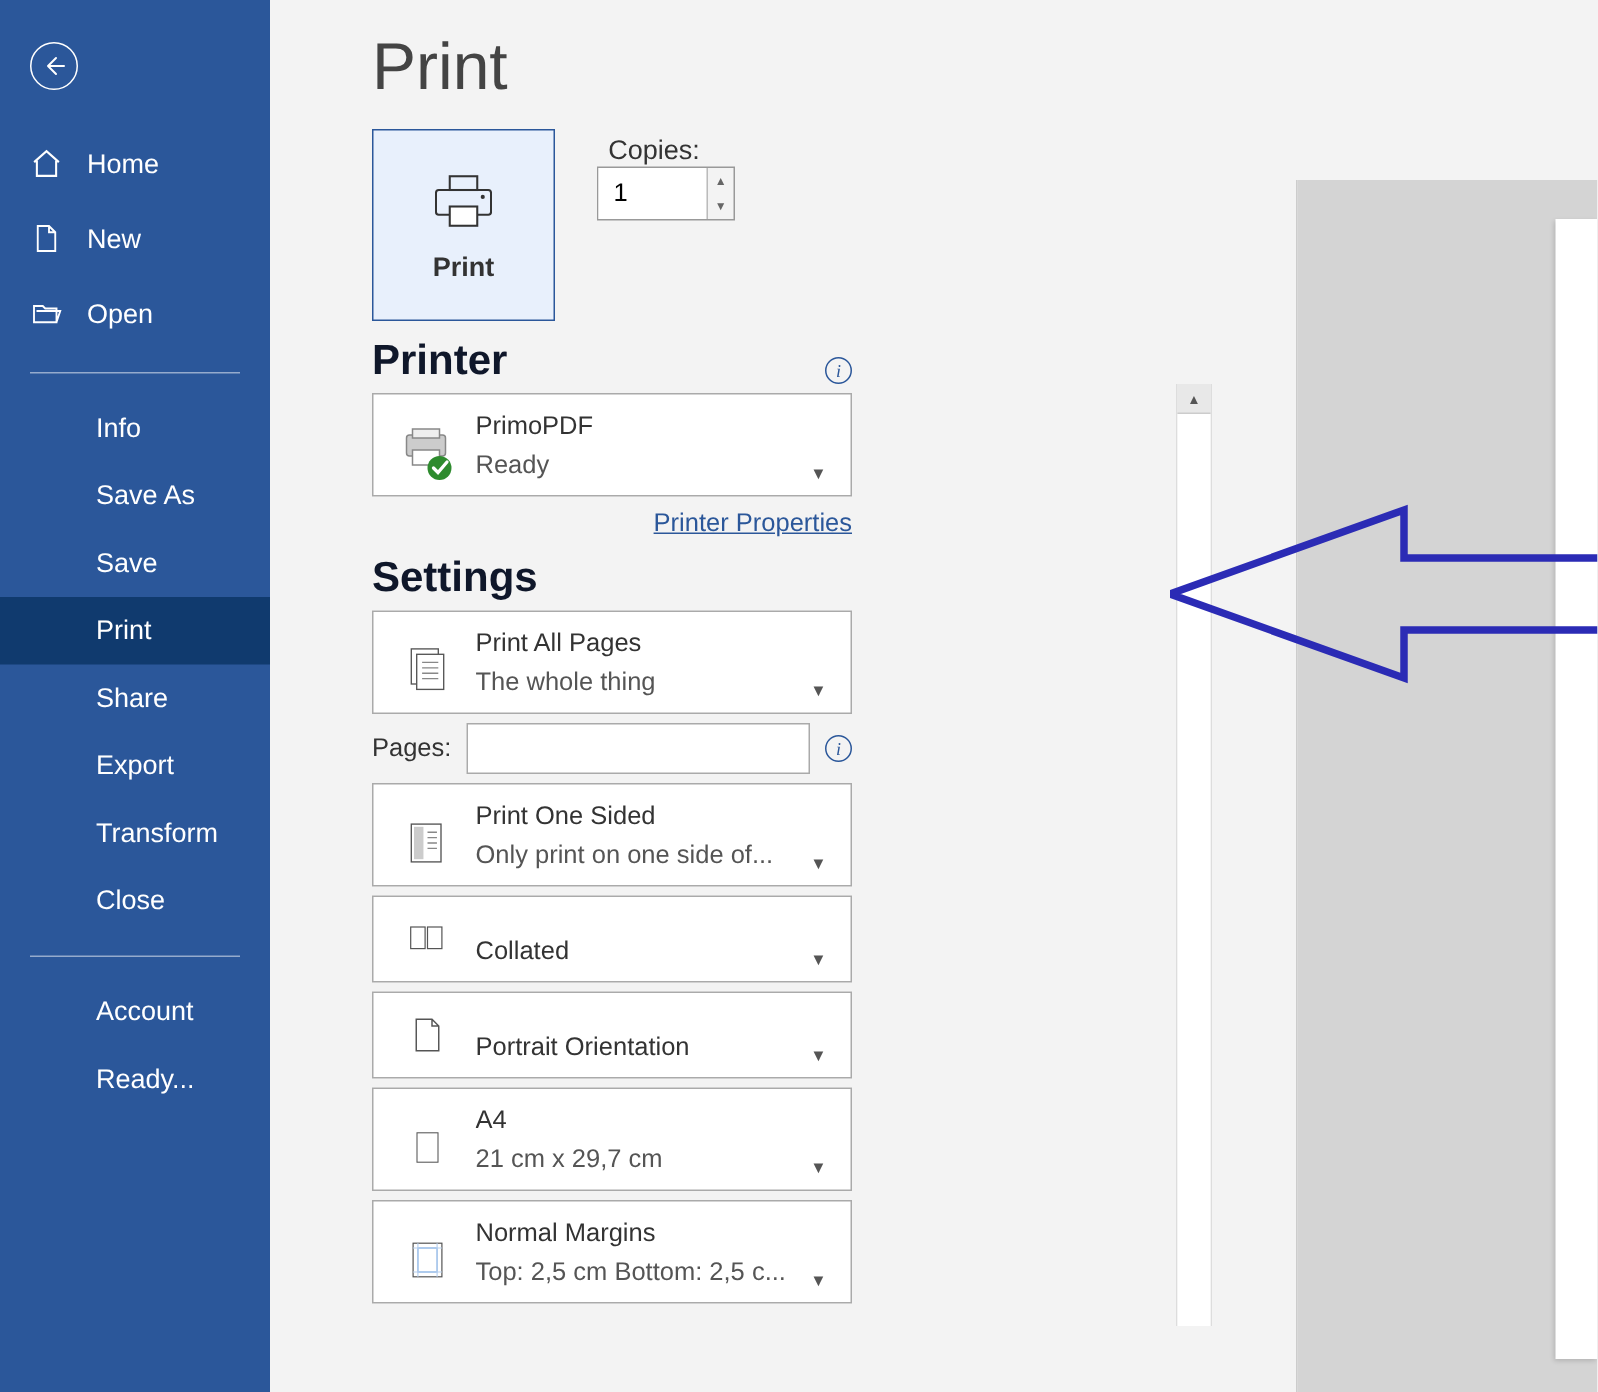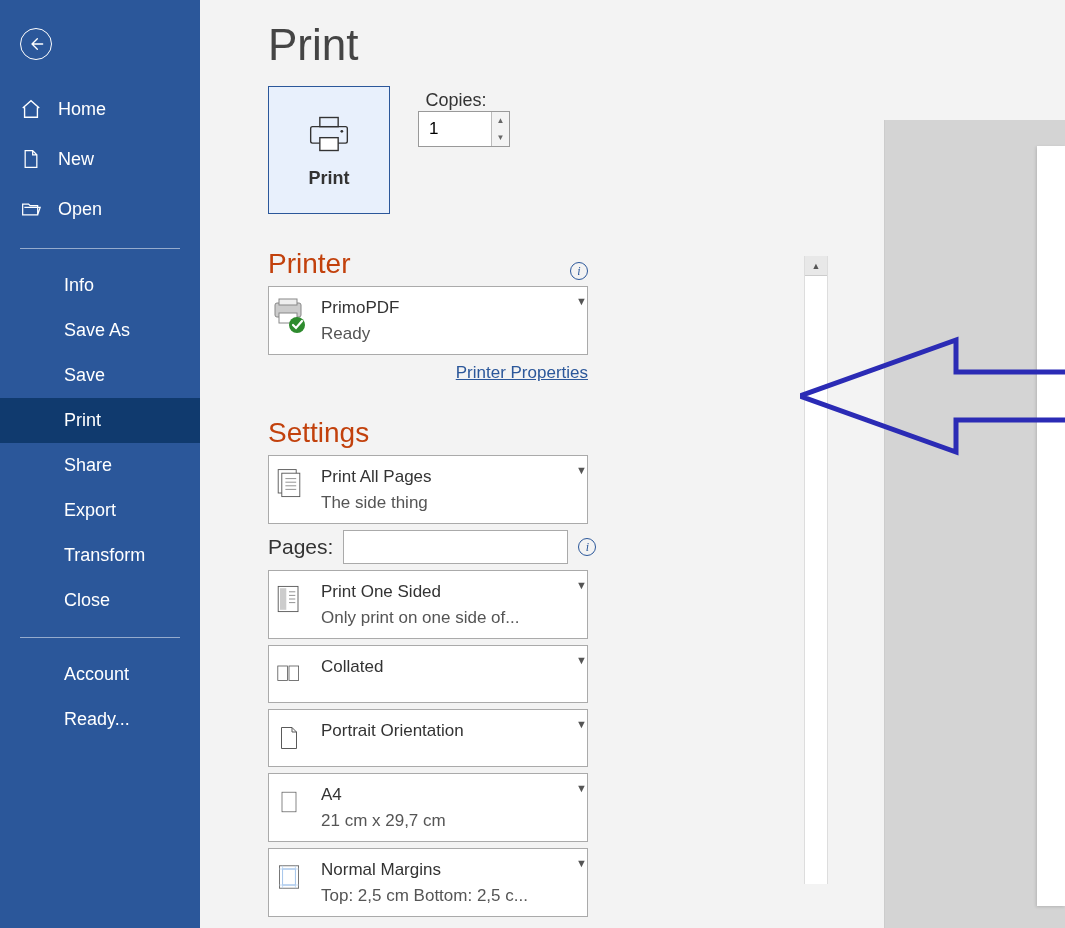--- a/index.html
+++ b/index.html
@@ -9,21 +9,21 @@
     color: #333;
     background: #f3f3f3;
     width: 1065px;
     height: 928px;
     overflow: hidden;
     position: relative;
   }
   .layout { display: flex; height: 100%; }
   
   .sidebar {
-    width: 200px;
+    width: 180px;
     background: #2b579a;
     color: #fff;
     padding-top: 28px;
     flex-shrink: 0;
   }
   .back-btn {
     width: 32px; height: 32px;
     border: 1.5px solid #fff;
     border-radius: 50%;
     margin: 0 0 24px 20px;
@@ -65,46 +65,46 @@
   .print-tile svg { width:44px; height:44px; }
   .print-tile .lbl { margin-top:12px; font-size:18px; font-weight:600; color:#333; }
   .copies-wrap { display:flex; align-items:center; margin-left: 28px; margin-top: 4px; font-size:18px;flex-direction:column; }
   .copies-wrap label { margin-right: 16px; }
   .spin { display:flex; border:1px solid #999; height:36px; }
   .spin input { border:none; width:72px; padding:0 10px; font-size:17px; outline:none; }
   .spin .arrows { display:flex; flex-direction:column; border-left:1px solid #bbb; width:18px; }
   .spin .arrows span { flex:1; display:flex; align-items:center; justify-content:center; font-size:8px; line-height:1; cursor:pointer; color:#666; }
   .section-h {
     font-size: 28px;
-    font-weight: 400;
-    color: #c2410c;
-    margin-top: 34px;
+    font-weight: 700;
+    color: #0f172a;
+    margin-top: 10px;
     display:flex; align-items:center;
   }
   .info-ico { width:18px;height:18px;border:1px solid #2b579a;border-radius:50%;display:inline-flex;align-items:center;justify-content:center;font-size:12px;color:#2b579a;font-family:serif;font-style:italic;}
   .panel { width: 320px; position:relative; }
   .printer-row-h { display:flex; align-items:flex-end; justify-content:space-between; width:320px; }
   .dropdown {
     border:1px solid #aaa;
     background:#fff;
-    padding:8px 0;
+    padding:8px 16px;
     margin-top: 6px;
-    display:flex; align-items:flex-start;
+    display:flex; align-items:flex-end;
     cursor:pointer;
     position:relative;
   }
   .dropdown .dicon { width:40px; height:40px; display:flex;align-items:center;justify-content:center;margin-right:12px; flex-shrink:0;}
   .dropdown .dtext { flex:1; line-height:1.5; font-size:17px; overflow:hidden; }
   .dropdown .dtext .l1 { color:#333; white-space:nowrap; overflow:hidden; text-overflow:ellipsis;}
   .dropdown .dtext .l2 { color:#555; white-space:nowrap; overflow:hidden; text-overflow:ellipsis;}
   .dropdown .chev { color:#555; font-size:11px; margin-left:8px; }
   .plink { text-align:right; margin-top:8px; font-size:17px; }
   .plink a { color:#2b579a; text-decoration:underline; cursor:pointer; }
   .pages-row { display:flex; align-items:center; margin-top:6px; gap:10px; }
-  .pages-row label { font-size:21px; }
+  .pages-row label { font-size:17px; }
   .pages-input { flex:1; border:1px solid #aaa; height:34px; padding:0 8px; font-size:16px; }
   .pages-row .info-ico { flex-shrink:0; }
   
   .vscroll {
     position:absolute;
     left: 604px; top: 256px;
     width: 24px; height: 628px;
     background:#f3f3f3;
     border-left:1px solid #ddd;border-right:1px solid #ddd;
   }
@@ -251,21 +251,21 @@
       <div class="dropdown">
         <span class="dicon">
           <svg viewBox="0 0 40 40" width="36" height="36">
             <rect x="8" y="4" width="20" height="26" stroke="#555" fill="#fff"></rect>
             <rect x="12" y="8" width="20" height="26" stroke="#555" fill="#fff"></rect>
             <path d="M16 14 H28 M16 18 H28 M16 22 H28 M16 26 H28" stroke="#888"></path>
           </svg>
         </span>
         <div class="dtext">
           <div class="l1">Print All Pages</div>
-          <div class="l2">The side thing</div>
+          <div class="l2">The whole thing</div>
         </div>
         <span class="chev">▼</span>
       </div>
 
       <div class="pages-row">
         <label>Pages:</label>
         <input class="pages-input" type="text" value="" style="">
         <span class="info-ico">i</span>
       </div>
 

